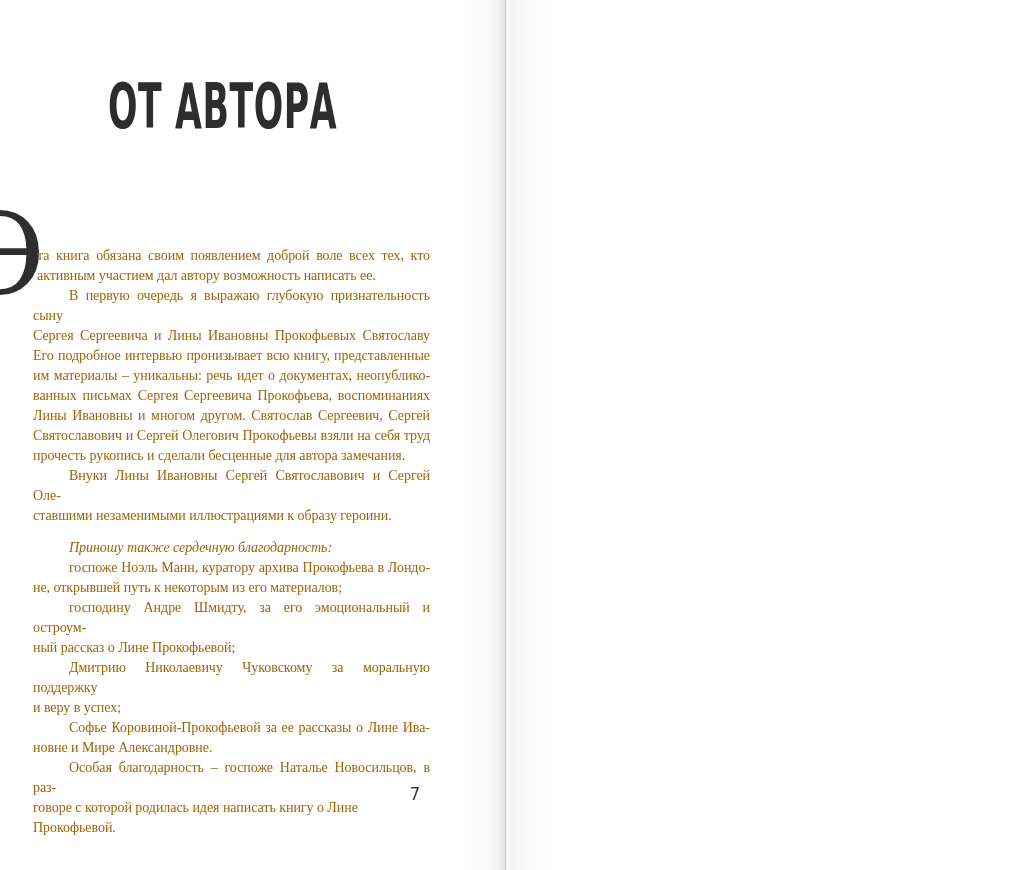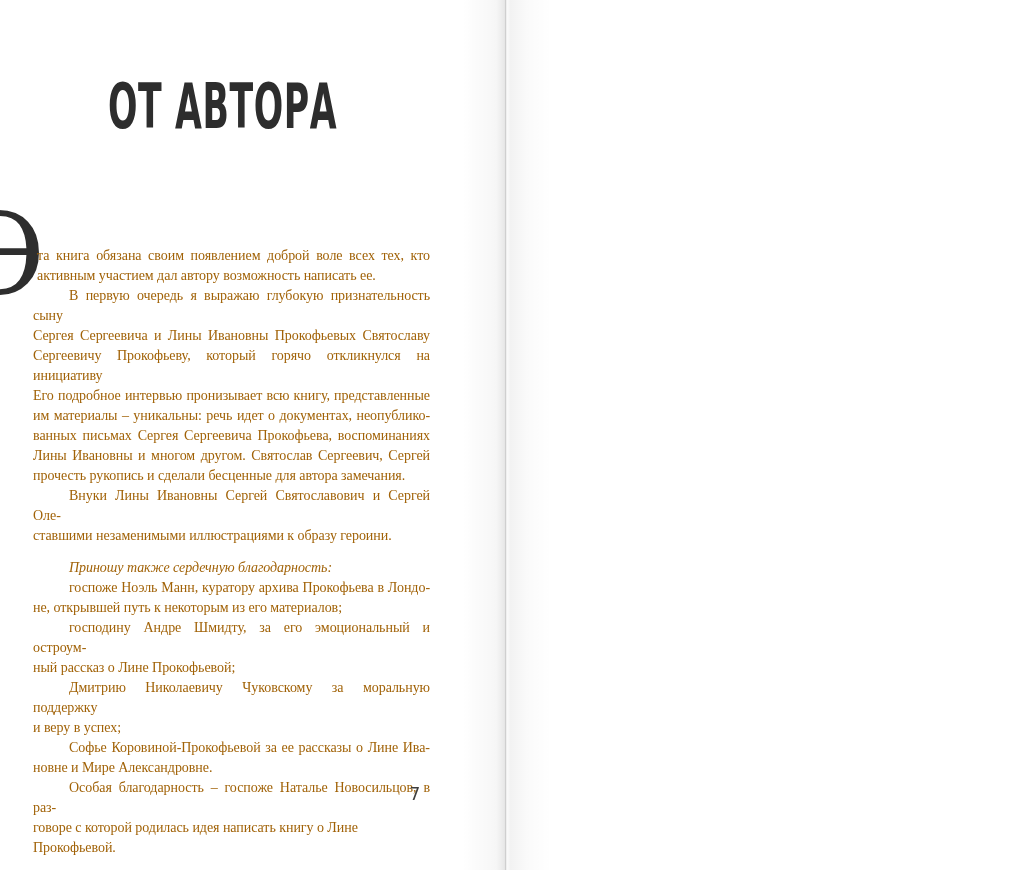--- a/index.html
+++ b/index.html
@@ -100,25 +100,25 @@
   <div class="page left">
     <div class="chapter-title">ОТ АВТОРА</div>
 
     <div class="dropcap">Э</div>
 
     <div class="body-text left-body" id="left-lines">
         <div class="line dc j">та книга обязана своим появлением доброй воле всех тех, кто</div>
         <div class="line dc">активным участием дал автору возможность написать ее.</div>
         <div class="line i j">В первую очередь я выражаю глубокую признательность сыну</div>
         <div class="line j">Сергея Сергеевича и Лины Ивановны Прокофьевых Святославу</div>
-        <div class="line j">Сергеевичу Прокофьеву, который горячо откликнулся на инициативу</div>
         <div class="line j">Его подробное интервью пронизывает всю книгу, представленные</div>
         <div class="line j">им материалы – уникальны: речь идет о документах, неопублико-</div>
         <div class="line j">ванных письмах Сергея Сергеевича Прокофьева, воспоминаниях</div>
         <div class="line j">Лины Ивановны и многом другом. Святослав Сергеевич, Сергей</div>
+        <div class="line j">Святославович и Сергей Олегович Прокофьевы взяли на себя труд</div>
         <div class="line">прочесть рукопись и сделали бесценные для автора замечания.</div>
         <div class="line i j">Внуки Лины Ивановны Сергей Святославович и Сергей Оле-</div>
         <div class="line">ставшими незаменимыми иллюстрациями к образу героини.</div>
         <div class="line i g">Приношу также сердечную благодарность:</div>
         <div class="line i j">госпоже Ноэль Манн, куратору архива Прокофьева в Лондо-</div>
         <div class="line">не, открывшей путь к некоторым из его материалов;</div>
         <div class="line i j">господину Андре Шмидту, за его эмоциональный и остроум-</div>
         <div class="line">ный рассказ о Лине Прокофьевой;</div>
         <div class="line i j">Дмитрию Николаевичу Чуковскому за моральную поддержку</div>
         <div class="line">и веру в успех;</div>

